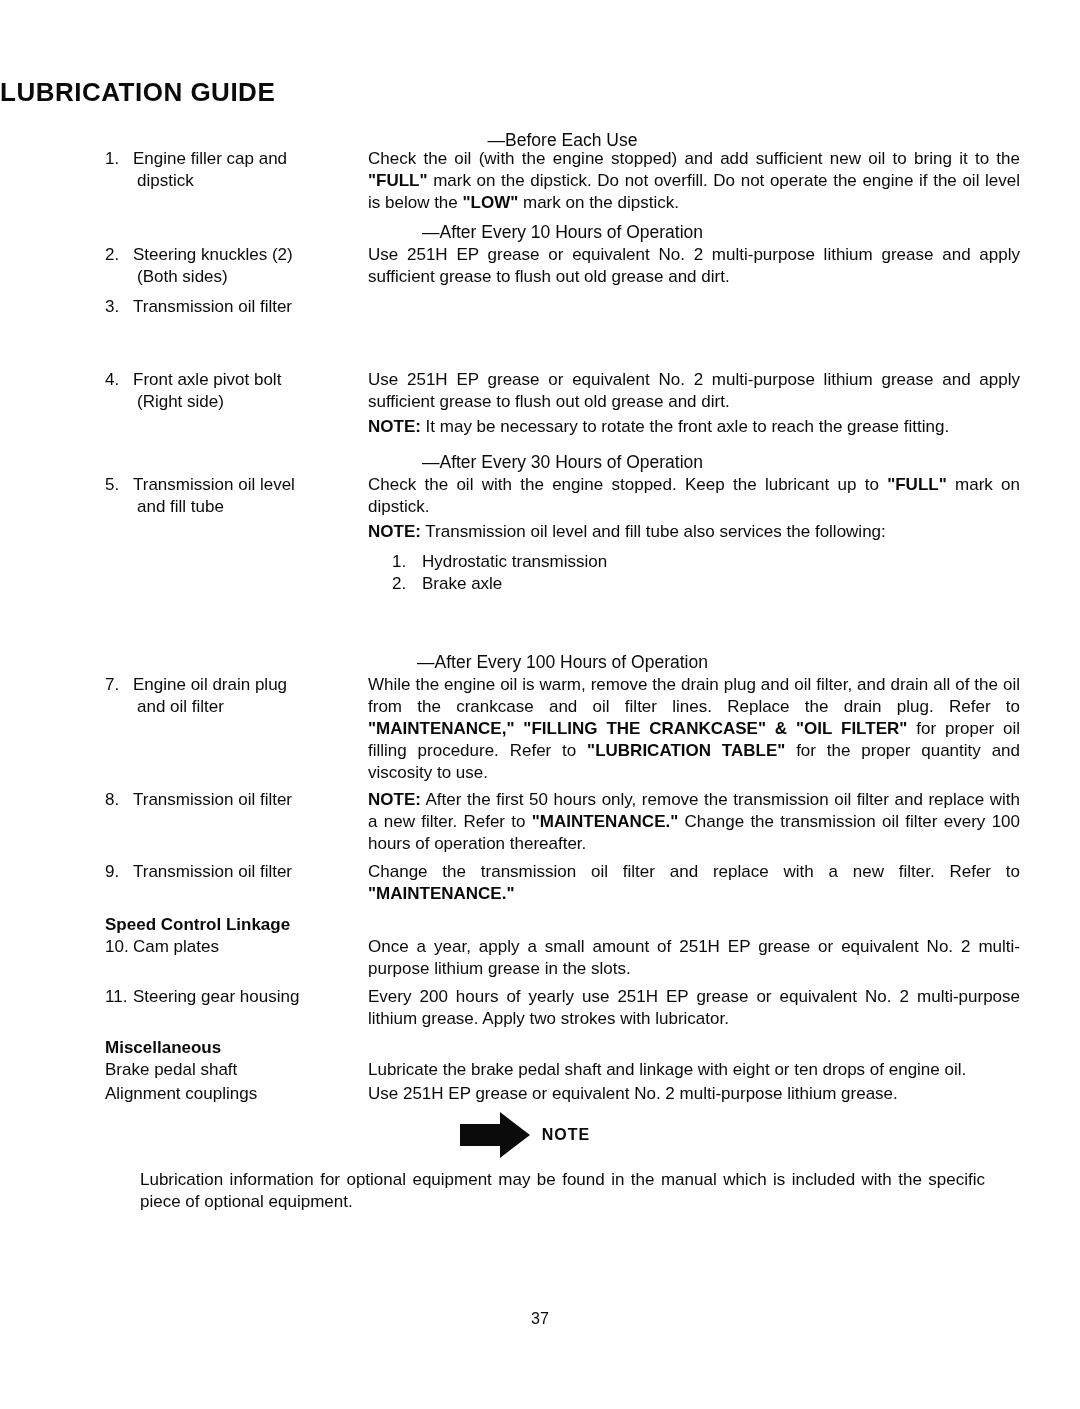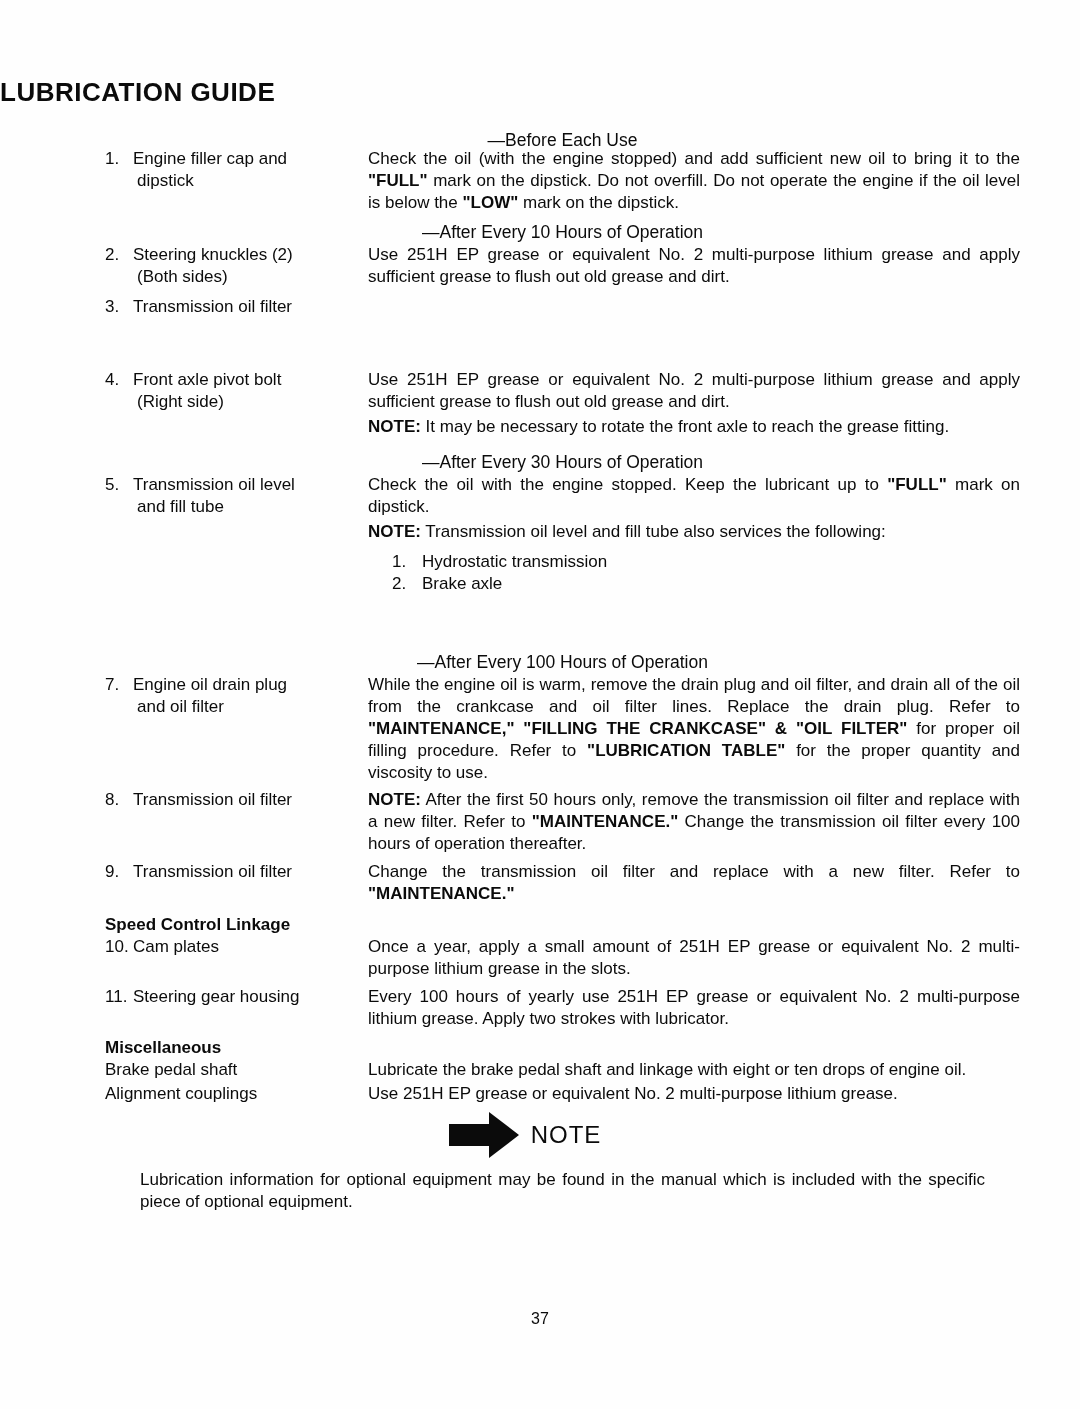--- a/index.html
+++ b/index.html
@@ -27,21 +27,21 @@
   .l2 { margin-left:32px; }
   .rcol { margin-left:263px; text-align:justify; }
   .sublist { position:absolute; left:392px; }
   .sublist .num { min-width:30px; }
   .note-callout {
     position:absolute; left:0; width:1050px;
     display:flex; align-items:center; justify-content:center; gap:12px;
   }
   .note-arrow { display:block; }
   .note-arrow polygon { fill:#0b0b0b; }
-  .note-label { font-size:24px; font-weight:normal; letter-spacing:1px; }
+  .note-label { font-size:16px; font-weight:bold; letter-spacing:1px; }
   .closing { position:absolute; left:140px; width:845px; text-align:justify; }
   .page-num { position:absolute; left:0; width:1080px; text-align:center; font-size:16px; }
   b { font-weight:bold; }
 </style>
 </head>
 <body>
 
 <div class="page">
 
   <div class="title" style="top:78px">LUBRICATION GUIDE</div>
@@ -134,21 +134,21 @@
     <div class="lcol">
       <div><span class="num">10.</span><span>Cam plates</span></div>
     </div>
     <div class="rcol">Once a year, apply a small amount of 251H EP grease or equivalent No.  2 multi-purpose lithium grease in the slots.</div>
   </div>
 
   <div class="row" style="top:986px">
     <div class="lcol">
       <div><span class="num">11.</span><span>Steering gear housing</span></div>
     </div>
-    <div class="rcol">Every 100 hours of yearly use 251H EP grease or equivalent No. 2 multi-purpose lithium grease.  Apply two strokes with lubricator.</div>
+    <div class="rcol">Every 200 hours of yearly use 251H EP grease or equivalent No. 2 multi-purpose lithium grease.  Apply two strokes with lubricator.</div>
   </div>
 
   <div class="left-head" style="top:1037px">Miscellaneous</div>
 
   <div class="row" style="top:1059px">
     <div class="lcol">Brake pedal shaft</div>
     <div class="rcol">Lubricate the brake pedal shaft and linkage with eight or ten drops of engine oil.</div>
   </div>
 
   <div class="row" style="top:1083px">

